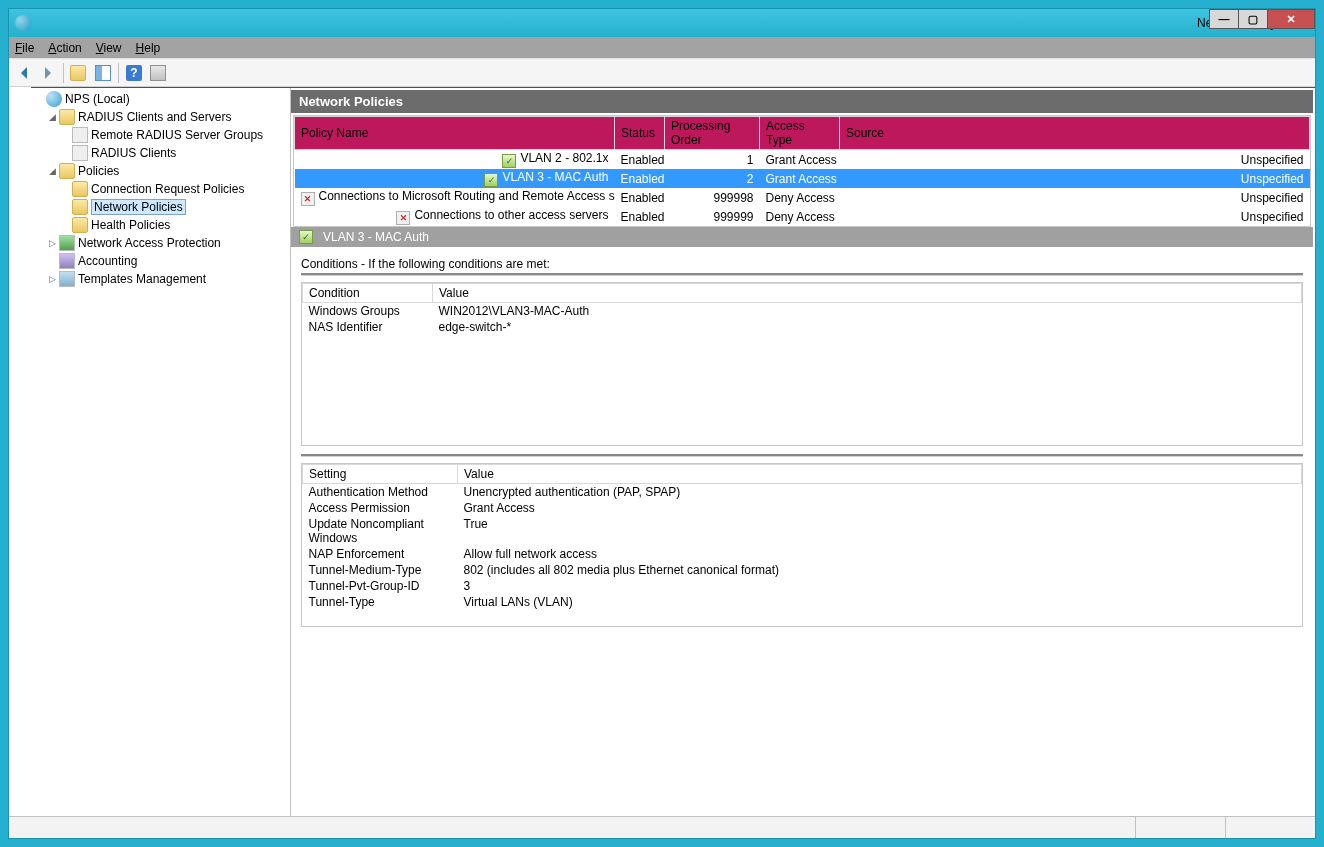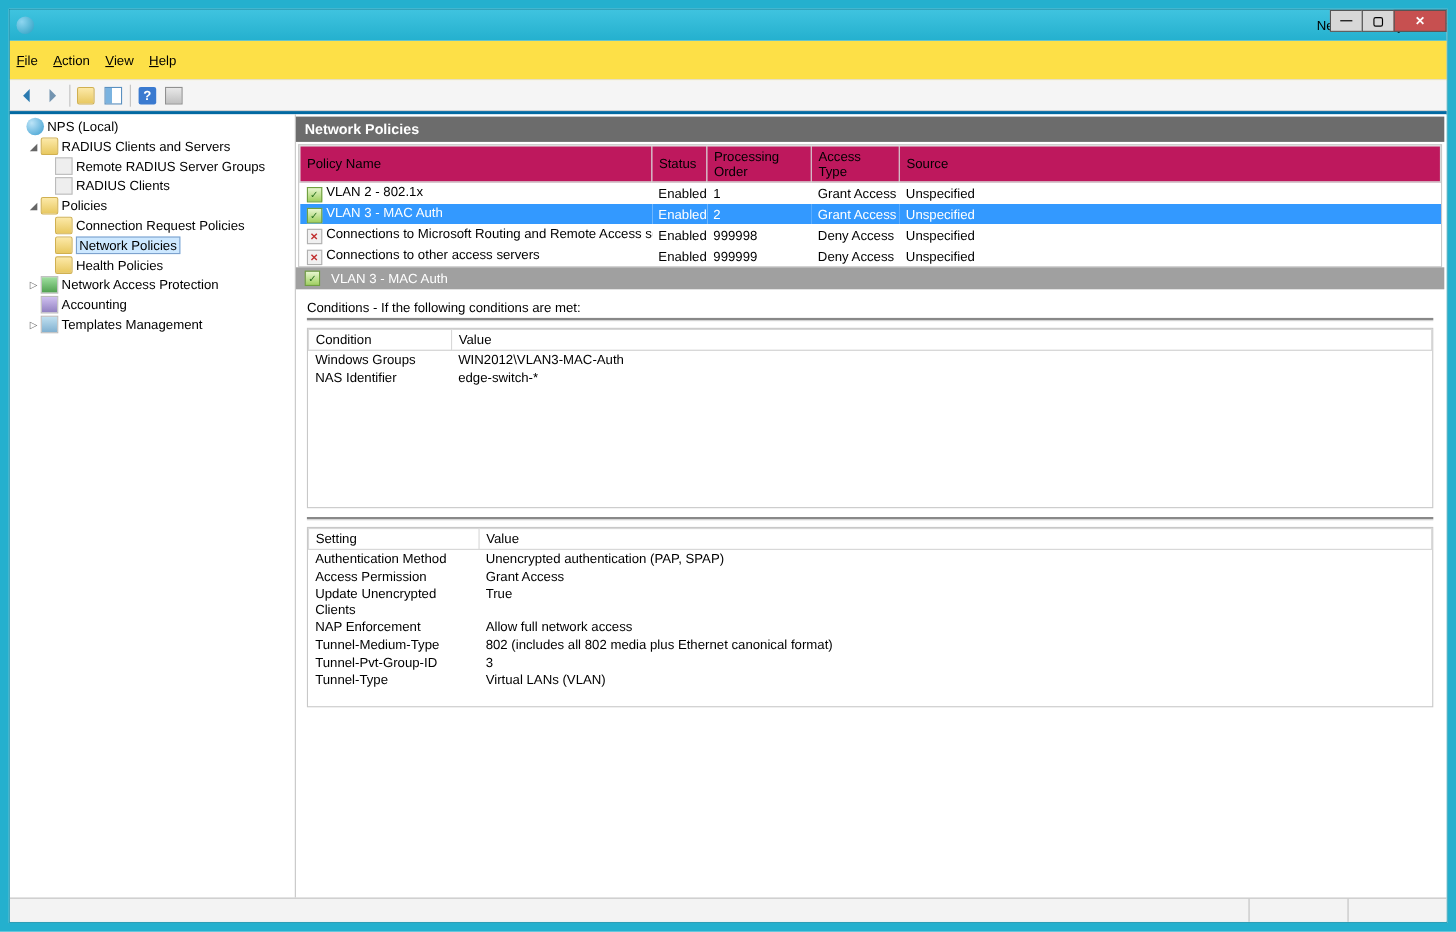--- a/index.html
+++ b/index.html
@@ -43,22 +43,22 @@
   width: 30px; height: 20px;
   border: 1px solid #555;
   background: #d8d8d8;
   display: flex; align-items: center; justify-content: center;
   font-family: Arial; font-size: 11px; font-weight: bold;
   margin-left: -1px;
 }
 .win-btn.close { background: #c75050; width: 48px; color: #fff; }
 
 .menubar {
-  background: #fde047;
-  height: 36px;
+  background: #a3a3a3;
+  height: 22px;
   display: flex;
   align-items: center;
   padding: 0 6px;
   gap: 14px;
   border-bottom: 1px solid #e0e0e0;
 }
 .menubar span { cursor: default; }
 .menubar span u { text-decoration: underline; }
 
 .toolbar {
@@ -75,22 +75,23 @@
   display: inline-flex; align-items: center; justify-content: center;
 }
 .arrow-left::before { content: ""; border: 6px solid transparent; border-right-color: #2a7ab0; margin-left: -6px; }
 .arrow-right::before { content: ""; border: 6px solid transparent; border-left-color: #7394b0; margin-right: -6px; }
 .tool-sep { width: 1px; height: 20px; background: #c0c0c0; margin: 0 2px; }
 .tool-icon { width: 16px; height: 16px; }
 
 .content {
   flex: 1;
   display: flex;
-  border-top: 3px solid #0369a1;
+  border-top: 1px solid #0369a1;
   min-height: 0;
+  margin-left: 22px;
 }
 .tree {
   width: 260px;
   background: #fff;
   border-right: 1px solid #c0c0c0;
   padding: 2px;
   overflow: auto;
 }
 .tree-node { white-space: nowrap; display: flex; align-items: center; height: 18px; cursor: default; }
 .tw { display: inline-block; width: 13px; text-align: center; color: #666; font-size: 9px; }
@@ -138,21 +139,21 @@
   table-layout: fixed;
 }
 .policy-table th {
   text-align: left;
   font-weight: normal;
   background: #be185d;
   border: 1px solid #d8d8d8;
   padding: 2px 6px;
   font-size: 12px;
 }
-.policy-table td { padding: 1px 6px; white-space: nowrap; overflow: hidden; }
+.policy-table td { padding: 1px 6px; white-space: nowrap; overflow: hidden; text-align: right; }
 .policy-table tr.sel td { background: #3399ff; color: #fff; }
 .pol-ic { display: inline-block; width: 14px; height: 14px; vertical-align: -2px; margin-right: 4px; }
 .pol-ok { background: linear-gradient(#e8f6d0, #a0d060); border: 1px solid #70a040; }
 .pol-ok::after { content: "✓"; color: #2a7020; font-size: 9px; display: block; text-align: center; line-height: 12px; }
 .pol-deny { background: #f0f0f0; border: 1px solid #b0b0b0; position: relative; }
 .pol-deny::after { content: "✕"; color: #c03030; font-size: 9px; display: block; text-align: center; line-height: 12px; font-weight: bold; }
 
 .detail-header {
   background: #a0a0a0;
   color: #fff;
@@ -371,21 +372,21 @@
             <tbody id="set-body">
                 <tr>
                   <td>Authentication Method</td>
                   <td>Unencrypted authentication (PAP, SPAP)</td>
                 </tr>
                 <tr>
                   <td>Access Permission</td>
                   <td>Grant Access</td>
                 </tr>
                 <tr>
-                  <td>Update Unencrypted Clients</td>
+                  <td>Update Noncompliant Windows</td>
                   <td>True</td>
                 </tr>
                 <tr>
                   <td>NAP Enforcement</td>
                   <td>Allow full network access</td>
                 </tr>
                 <tr>
                   <td>Tunnel-Medium-Type</td>
                   <td>802 (includes all 802 media plus Ethernet canonical format)</td>
                 </tr>

